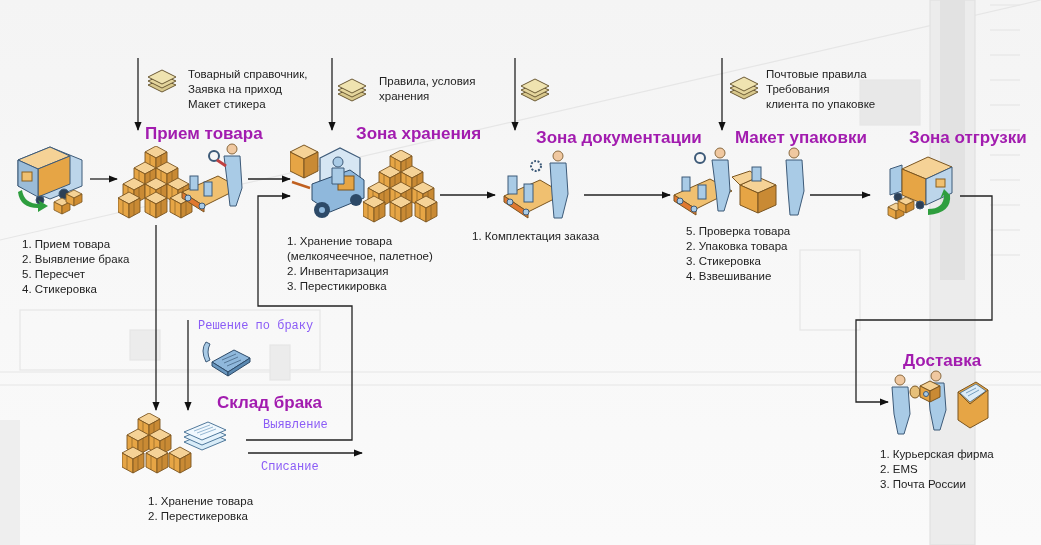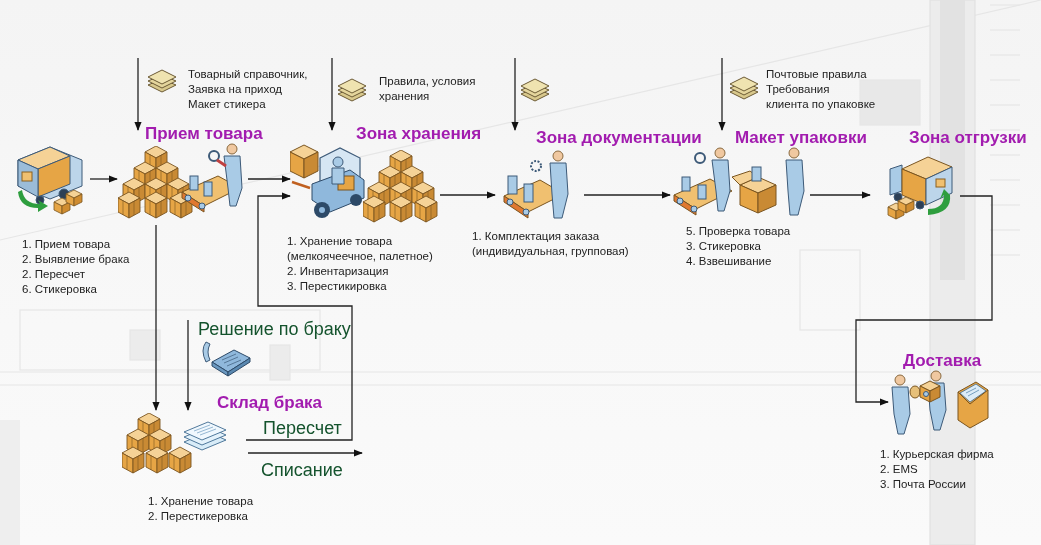--- a/index.html
+++ b/index.html
@@ -6,21 +6,21 @@
   body {
     width:1041px; height:545px; position:relative; overflow:hidden;
     background: linear-gradient(180deg, #f4f4f4 0%, #f7f7f7 40%, #fafafa 100%);
     font-family: "Liberation Sans", sans-serif; color:#222;
   }
   .bg { position:absolute; inset:0; pointer-events:none; }
   .abs { position:absolute; }
   .title { font-weight:bold; font-size:17px; color:#a21caf; white-space:nowrap; }
   .txt { font-size:11.5px; color:#222; line-height:15px; white-space:nowrap; }
   .txt div { margin:0; }
-  .lbl { font-size:18px; color:#14532d; white-space:nowrap; }
+  .lbl { font-size:12px; color:#8b5cf6; white-space:nowrap;font-family:Liberation Mono, monospace; }
   svg.lines { position:absolute; left:0; top:0; }
   .icon { position:absolute; }
 </style>
 </head>
 <body>
 
 <svg class="bg" width="1041" height="545" viewBox="0 0 1041 545">
   <g stroke="#e6e6e6" stroke-width="1.2" fill="none">
     <line x1="0" y1="240" x2="1041" y2="0"></line>
     <line x1="0" y1="372" x2="1041" y2="372"></line>
@@ -257,53 +257,53 @@
     <path d="M16,56 L24,52 L24,60 L16,64 z" fill="#cf8c30"></path>
     <path d="M18,46 L26,42 L34,46 L26,50 z" fill="#f5d296"></path>
     <path d="M18,46 L26,50 L26,58 L18,54 z" fill="#e6a545"></path>
     <path d="M26,50 L34,46 L34,54 L26,58 z" fill="#cf8c30"></path>
   </g>
 </svg>
 
 <div class="abs txt" style="left:22px;top:237px">
   <div>1. Прием товара</div>
   <div>2. Выявление брака</div>
-  <div>2. Пересчет</div>
-  <div>6. Стикеровка</div>
+  <div>5. Пересчет</div>
+  <div>4. Стикеровка</div>
 </div>
 <div class="abs txt" style="left:287px;top:234px">
   <div>1. Хранение товара</div>
   <div>(мелкоячеечное, палетное)</div>
   <div>2. Инвентаризация</div>
   <div>3. Перестикировка</div>
 </div>
 <div class="abs txt" style="left:472px;top:229px">
   <div>1. Комплектация заказа</div>
-  <div>(индивидуальная, групповая)</div>
 </div>
 <div class="abs txt" style="left:686px;top:224px">
   <div>5. Проверка товара</div>
+  <div>2. Упаковка товара</div>
   <div>3. Стикеровка</div>
   <div>4. Взвешивание</div>
 </div>
 
 <div class="abs lbl" style="left:198px;top:319px">Решение по браку</div>
 <svg class="icon" style="left:200px;top:338px" width="52" height="40" viewBox="0 0 52 40">
   <path d="M6,4 Q0,12 6,24 L10,22 Q6,14 10,6 z" fill="#a9cbe6" stroke="#3d5a78"></path>
   <path d="M12,24 L34,12 L50,20 L28,34 z" fill="#8fb8dc" stroke="#2d4a68"></path>
   <path d="M12,24 L28,34 L28,38 L12,28 z" fill="#6a98c0" stroke="#2d4a68"></path>
   <path d="M28,34 L50,20 L50,24 L28,38 z" fill="#5a88b0" stroke="#2d4a68"></path>
   <g stroke="#2d4a68" stroke-width="0.6">
       <line x1="22" y1="22" x2="36" y2="16"></line>
       <line x1="24" y1="25" x2="38" y2="19"></line>
       <line x1="27" y1="28" x2="41" y2="22"></line>
     </g>
 </svg>
 <div class="abs title" style="left:217px;top:393px">Склад брака</div>
-<div class="abs lbl" style="left:263px;top:418px">Пересчет</div>
+<div class="abs lbl" style="left:263px;top:418px">Выявление</div>
 <div class="abs lbl" style="left:261px;top:460px">Списание</div>
 
 <svg class="icon" style="left:122px;top:413px" width="76" height="74" viewBox="0 0 76 74">
   <use href="#bx" x="16" y="0"></use>
   <use href="#bx" x="5" y="16"></use>
   <use href="#bx" x="27" y="16"></use>
   <use href="#bx" x="0" y="34"></use>
   <use href="#bx" x="24" y="34"></use>
   <use href="#bx" x="47" y="34"></use>
 </svg>

